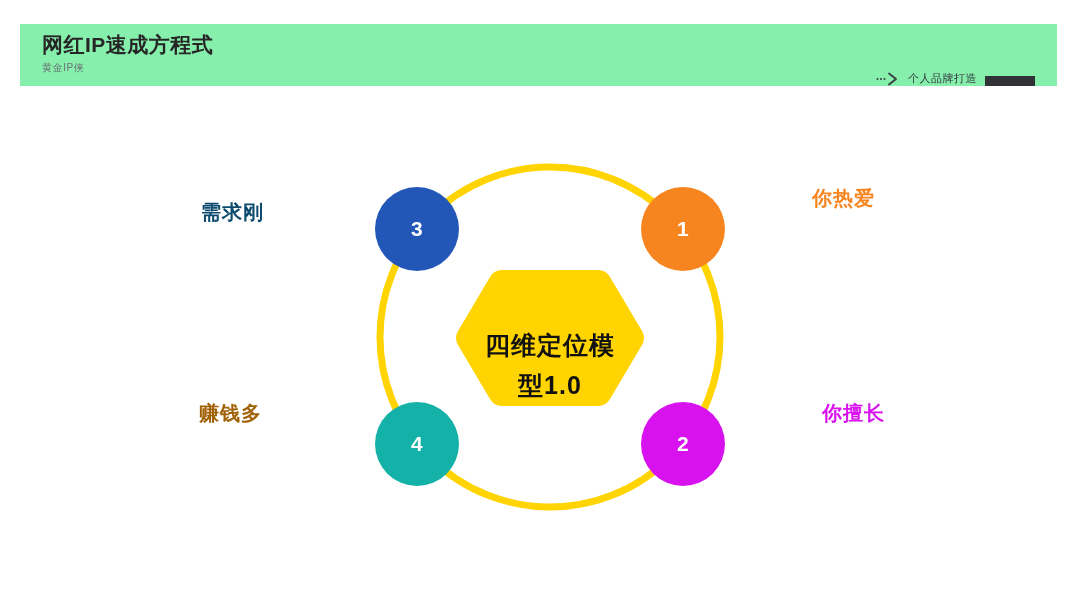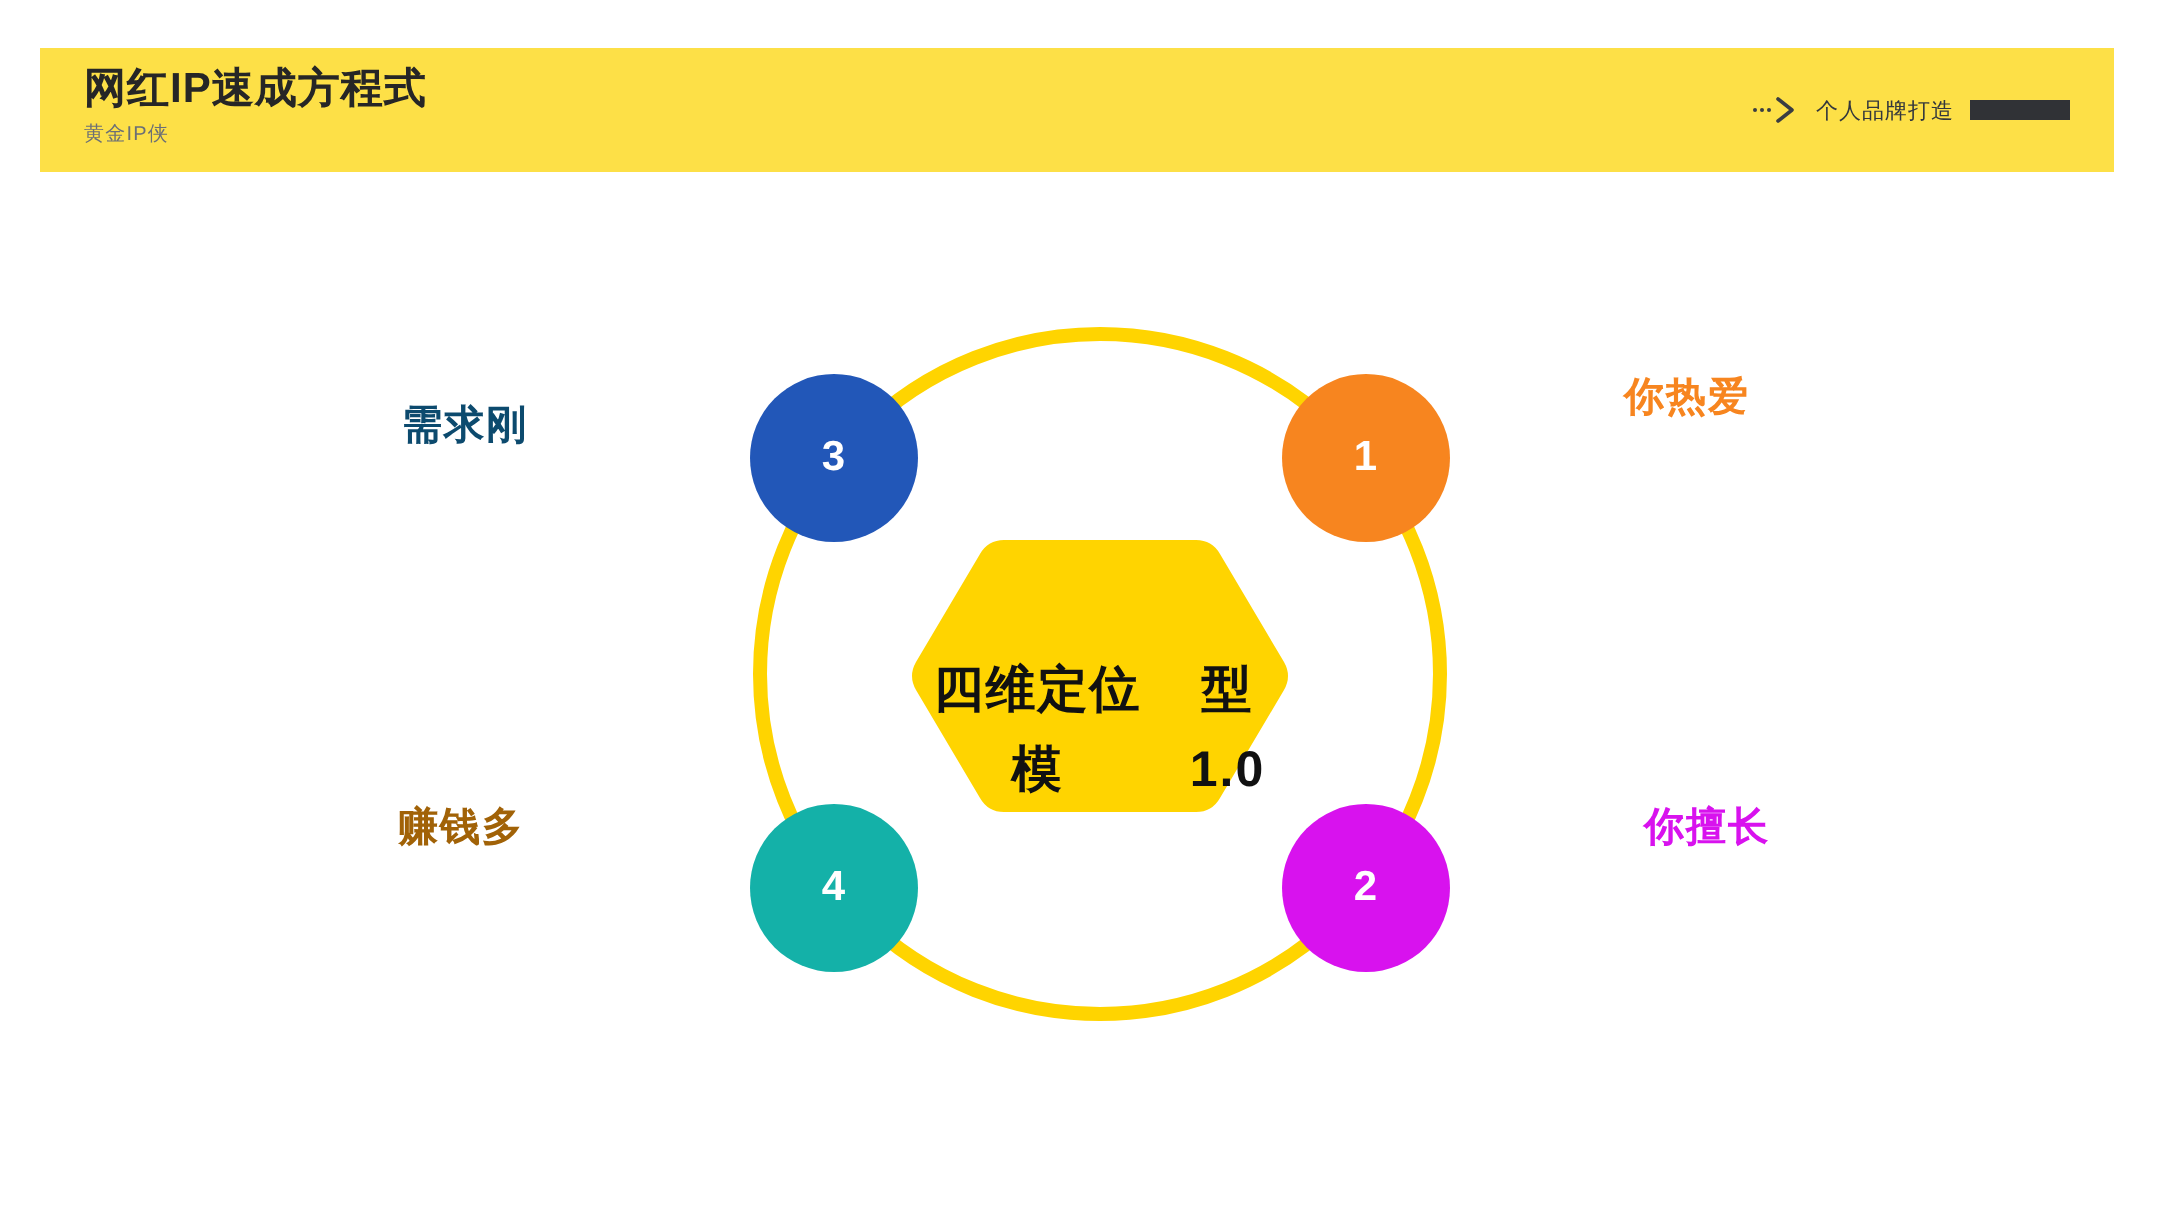--- a/index.html
+++ b/index.html
@@ -17,21 +17,21 @@
     -webkit-font-smoothing: antialiased;
   }
 
   
   .header-band {
     position: absolute;
     left: 20px;
     top: 24px;
     width: 1037px;
     height: 62px;
-    background: #fde047;
+    background: #86efac;
     box-sizing: border-box;
   }
   .header-left {
     position: absolute;
     left: 22px;
     top: 8px;
   }
   .header-title {
     font-size: 21px;
     font-weight: 700;
@@ -47,21 +47,21 @@
     margin-top: 2px;
     letter-spacing: 0.6px;
     white-space: nowrap;
   }
   .header-right {
     position: absolute;
     right: 22px;
     top: 0;
     height: 62px;
     display: flex;
-    align-items: center;
+    align-items: flex-end;
     gap: 8px;
   }
   .arrow-icon {
     display: block;
     width: 24px;
     height: 14px;
   }
   .header-right-label {
     font-size: 11px;
     color: #33373d;
@@ -109,21 +109,21 @@
   .node-3 { left: 375px; top: 101px; background: #2257b8; }
   .node-4 { left: 375px; top: 316px; background: #14b1a8; }
 
   .hex-label {
     position: absolute;
     left: 455px;
     top: 213px;
     width: 190px;
     height: 132px;
     display: flex;
-    flex-direction: row;
+    flex-direction: column;
     align-items: center;
     justify-content: center;
     color: #111111;
     font-size: 25px;
     font-weight: 700;
     line-height: 40px;
     letter-spacing: 1px;
     text-align: center;
   }
 

